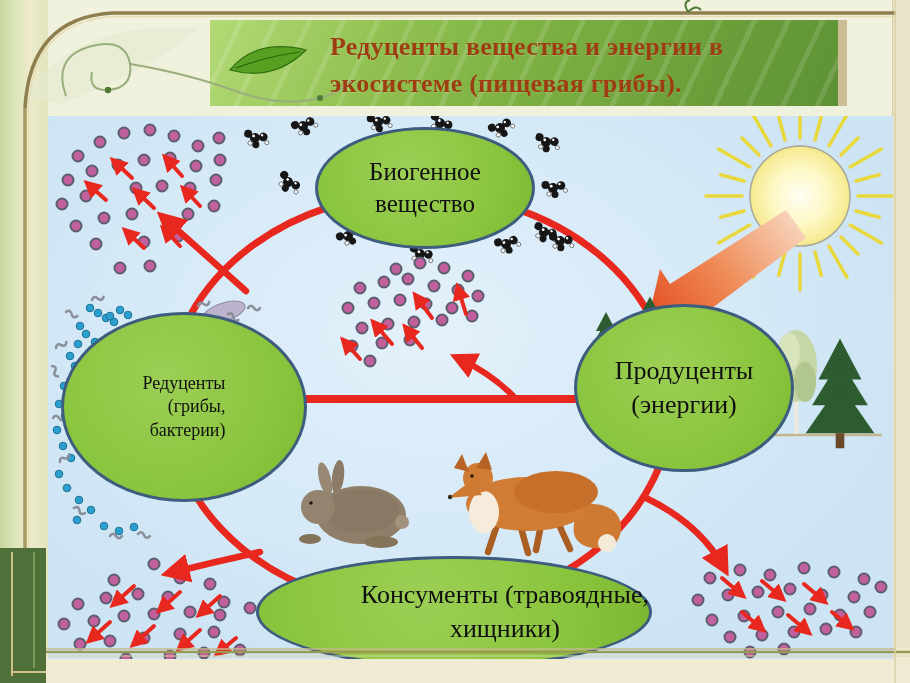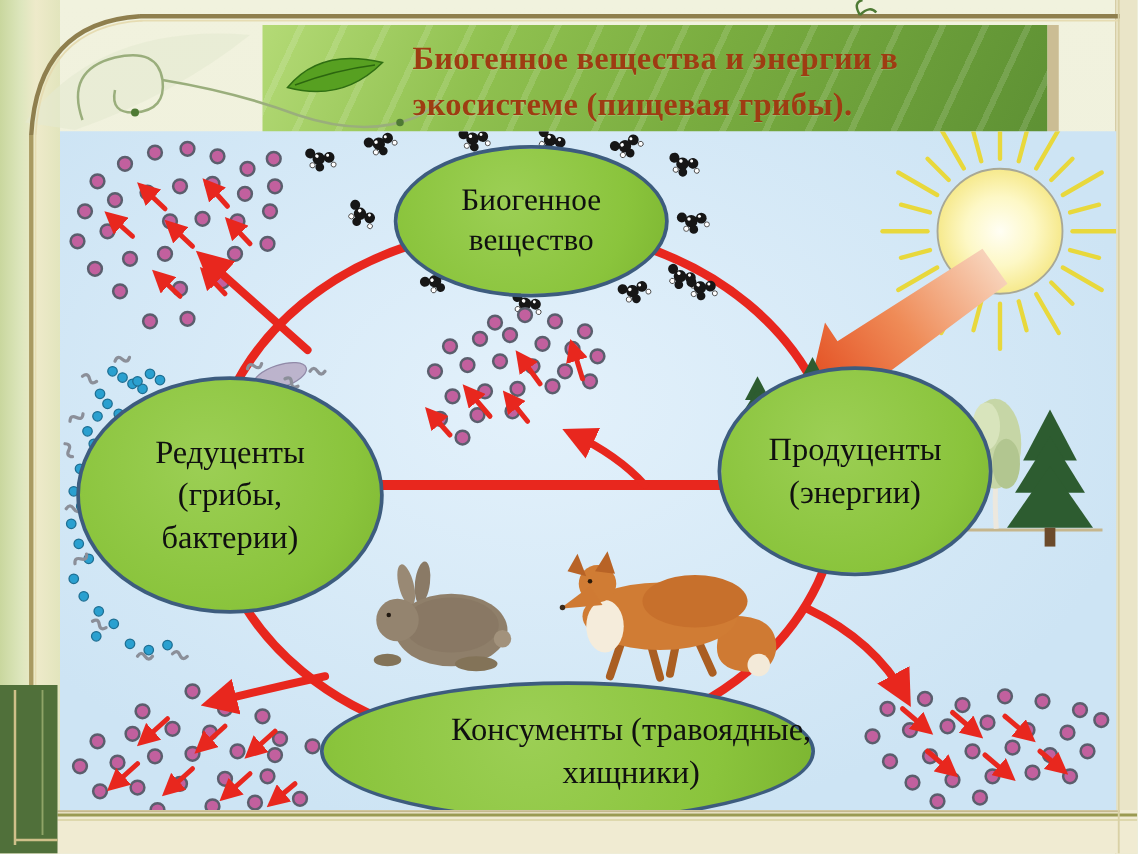--- a/index.html
+++ b/index.html
@@ -13,31 +13,31 @@
 
   .title-panel{position:absolute;left:210px;top:20px;width:628px;height:86px;
     background:linear-gradient(115deg,#b4da76 0%,#90c150 28%,#7aad40 55%,#5e9134 100%);
     border-right:9px solid #cbbd94;}
   .title-panel::after{content:"";position:absolute;inset:0;
     background:repeating-linear-gradient(115deg,transparent 0 26px,rgba(255,255,255,.13) 26px 31px);}
 
   .title{position:absolute;left:330px;top:28px;z-index:7;color:var(--title_color,#9e3c12);
     font-size:26px;font-weight:bold;line-height:37px;letter-spacing:.2px;text-shadow:0 1px 0 rgba(255,255,255,.15);}
 
-  .panel{position:absolute;left:48px;top:105px;width:845px;height:543px;overflow:hidden;
+  .panel{position:absolute;left:48px;top:116px;width:845px;height:543px;overflow:hidden;
     background:radial-gradient(ellipse at 45% 40%,#e3f1fb 0%,var(--panel_bg,#cde4f4) 75%);}
   .diagram-svg{position:absolute;left:0;top:0;}
 
   .node{position:absolute;border-radius:50%;border:3.5px solid var(--node_border,#3d5c7e);
     background:radial-gradient(circle at 42% 35%,#9ccf55 0%,var(--node_fill,#8ac43c) 65%,#7cb531 100%);
     display:flex;align-items:center;justify-content:center;text-align:center;color:#101010;
     box-sizing:border-box;}
   .node span{white-space:pre-line;line-height:1.3;}
   .node-biogenic{left:267px;top:11px;width:220px;height:122px;font-size:25px;}
-  .node-reducers{left:13px;top:196px;width:246px;height:190px;font-size:26px;}
+  .node-reducers{left:13px;top:196px;width:246px;height:190px;font-size:18px;text-align:right;}
   .node-producers{left:526px;top:188px;width:220px;height:168px;font-size:26px;}
   .node-consumers{left:208px;top:440px;width:396px;height:112px;font-size:26px;justify-content:flex-end;}
 
   .frame-svg{position:absolute;left:0;top:0;z-index:6;pointer-events:none;}
 
   .red{stroke:var(--arrow_red,#e8271e);fill:none;stroke-linecap:round;}
   .redf{fill:var(--arrow_red,#e8271e);}
   .dotp{fill:var(--dot_purple,#c2609e);stroke:#5b5e6d;stroke-width:2;}
   .dotb{fill:var(--dot_blue,#2aa0d0);stroke:#1e6f93;stroke-width:1;}
   .ray{stroke:var(--sun_ray,#e8d83c);stroke-width:3.5;stroke-linecap:round;}
@@ -46,21 +46,21 @@
 <body>
 
 <div class="slide">
 
   <div class="left-strip"></div>
   <div class="right-strip"></div>
   <div class="bottom-strip"></div>
 
   <div class="title-panel"></div>
   <div class="title">
-    <div>Биогенное вещества и энергии в</div>
+    <div>Редуценты вещества и энергии в</div>
     <div>экосистеме (пищевая грибы).</div>
   </div>
 
   <div class="panel">
     <svg class="diagram-svg" width="845" height="543" viewBox="0 0 845 543">
       <defs>
         <marker id="ah" markerWidth="4.5" markerHeight="4.5" refX="3" refY="2.25" orient="auto" markerUnits="strokeWidth">
           <path d="M0,0 L4.5,2.25 L0,4.5 Z" class="redf"></path>
         </marker>
         <radialGradient id="sunb">

